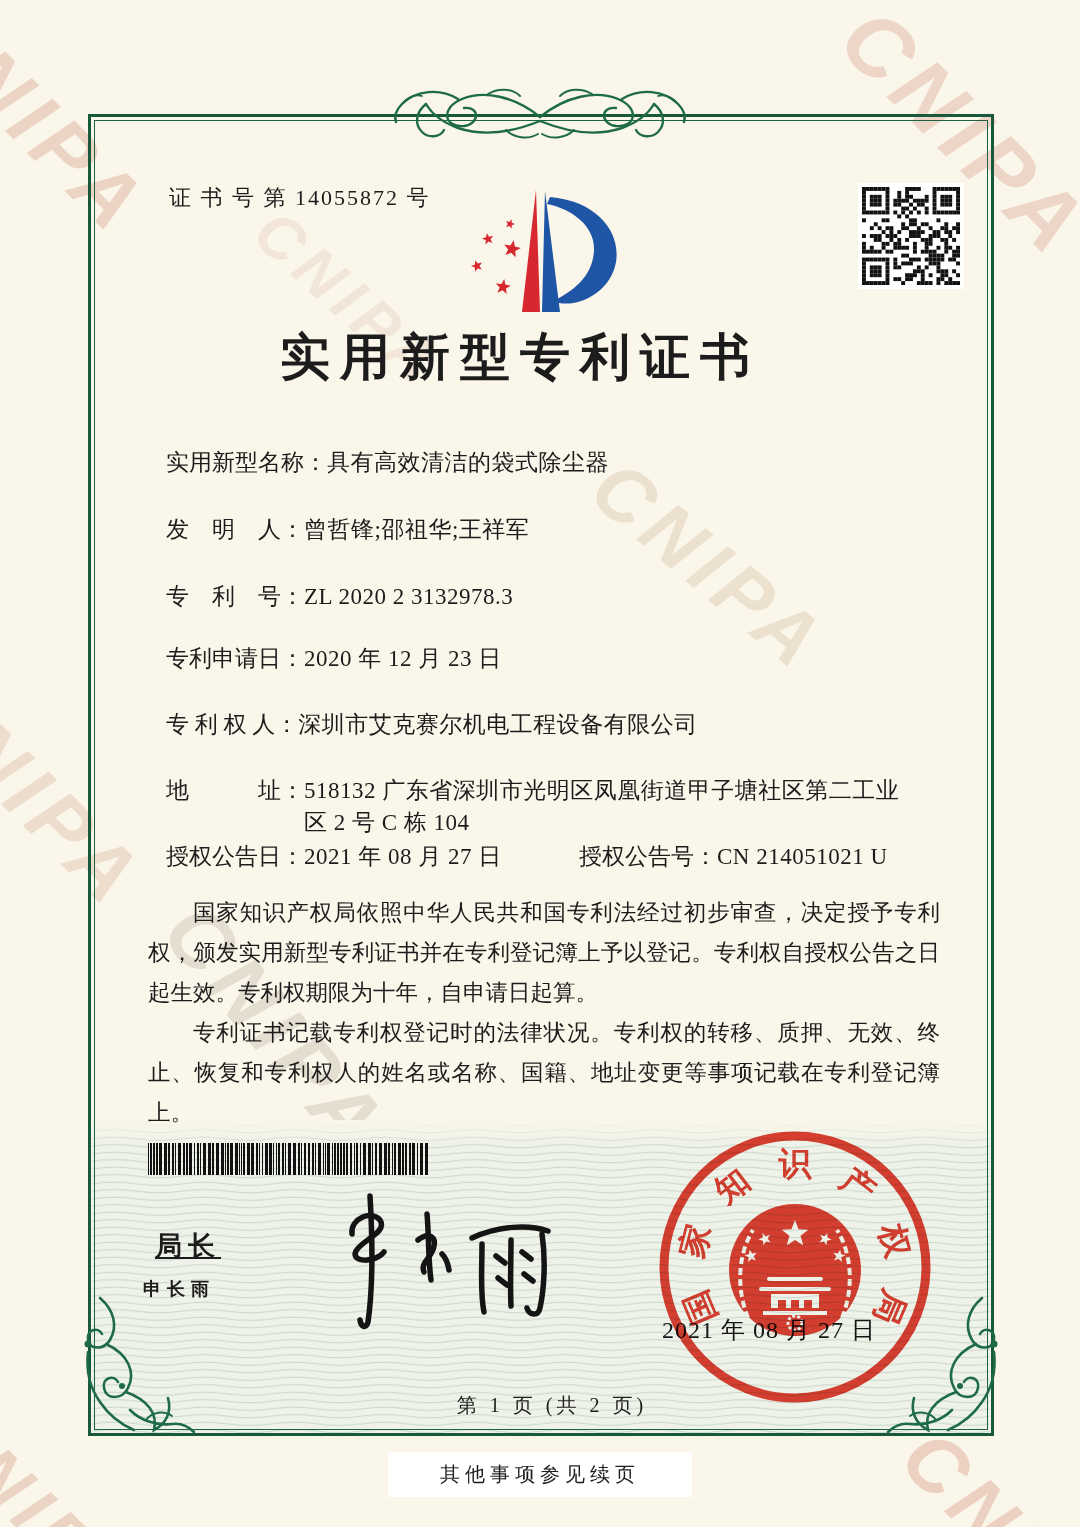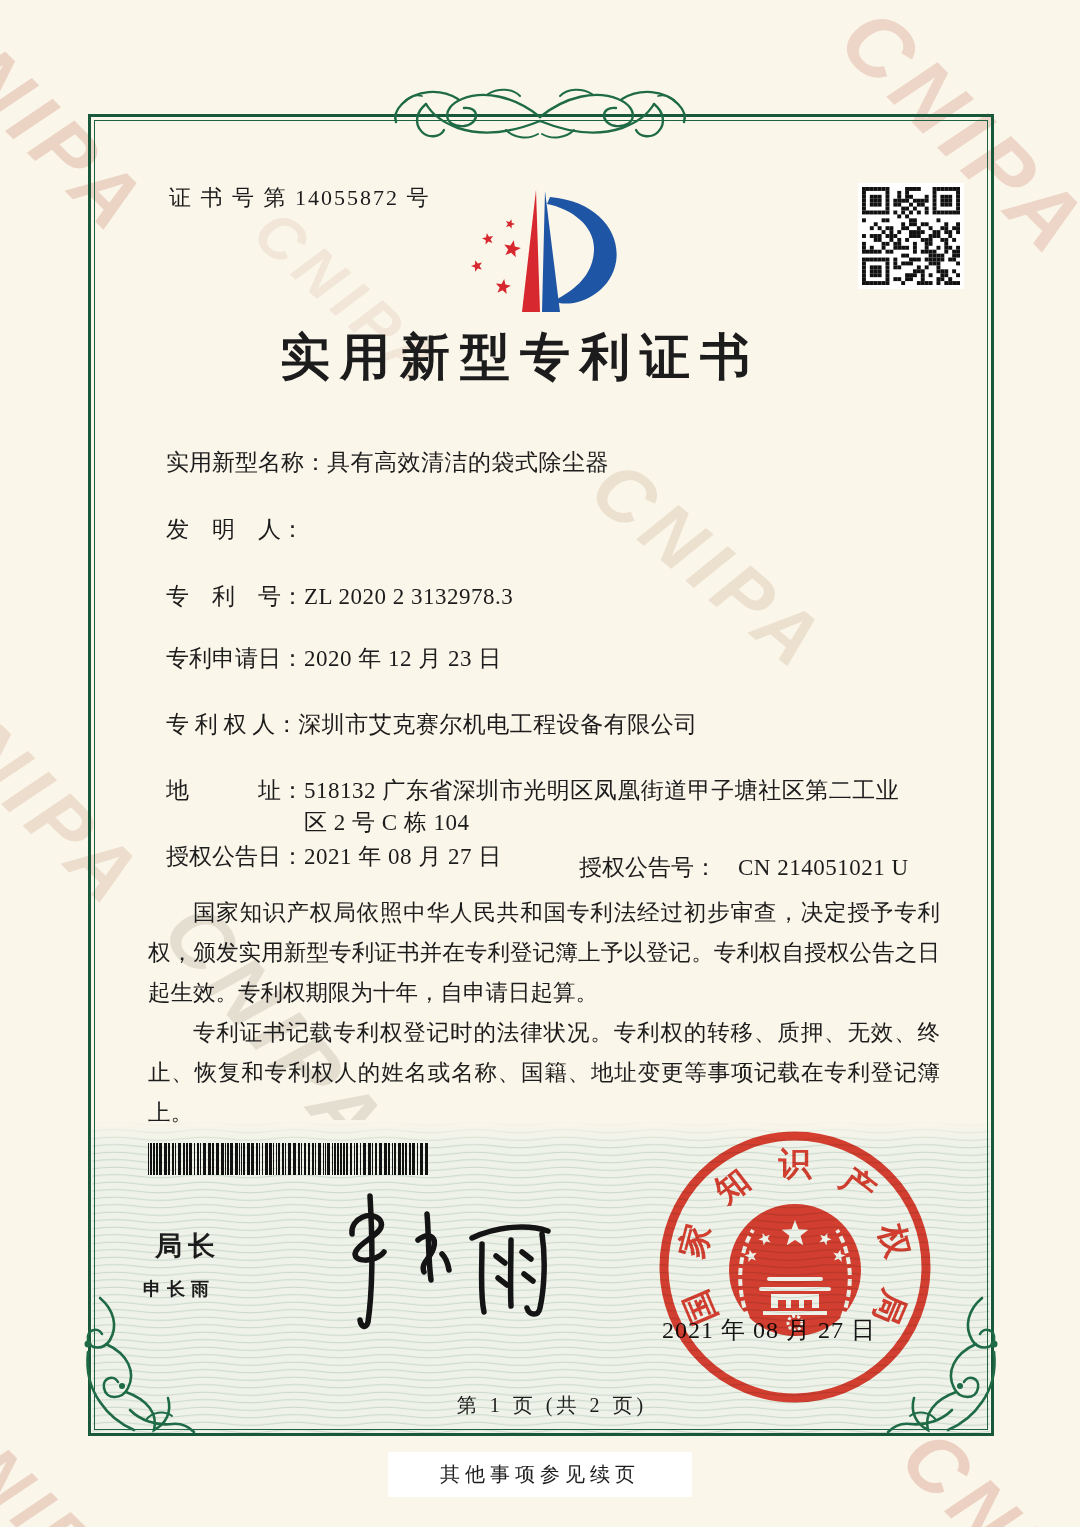--- a/index.html
+++ b/index.html
@@ -47,29 +47,29 @@
     font-size:50px;font-weight:700;letter-spacing:10px;z-index:4;
   }
   .field-row{
     position:absolute;left:150px;width:790px;display:flex;align-items:flex-start;
     font-size:23px;line-height:32px;z-index:4;margin-left:16px;
   }
   .f-label{white-space:pre;flex:none;}
   .f-value{flex:1;letter-spacing:.5px;}
   .addr .f-value{max-width:600px;}
   .row-grant{left:150px;}
-  .grant-no{position:absolute;left:413px;top:11px;display:flex;white-space:pre;gap:21px;}
+  .grant-no{position:absolute;left:413px;top:0;display:flex;white-space:pre;}
   .body-text{
     position:absolute;left:148px;top:893px;width:792px;z-index:4;
     font-size:22.5px;line-height:40px;text-align:justify;
   }
   .body-text p{margin:0;text-indent:2em;}
   .barcode{position:absolute;left:148px;top:1143px;z-index:4;}
   .signer-role{position:absolute;left:155px;top:1228px;font-size:27px;font-weight:600;
-    letter-spacing:6px;font-family:"Liberation Sans","DejaVu Sans",sans-serif;z-index:4;}
+    letter-spacing:6px;font-family:"Liberation Sans","DejaVu Sans",sans-serif;z-index:4;text-decoration:underline;}
   .signer-name{position:absolute;left:143px;top:1277px;font-size:18px;font-weight:600;
     letter-spacing:6px;font-family:"Liberation Sans","DejaVu Sans",sans-serif;z-index:4;}
   .signature{position:absolute;left:330px;top:1188px;z-index:4;}
   .seal-date{
     position:absolute;left:662px;top:1314px;font-size:24px;letter-spacing:1px;z-index:4;color:#151515;
   }
   .seal{position:absolute;left:650px;top:1122px;z-index:5;mix-blend-mode:multiply;opacity:.94;pointer-events:none;}
   .page-footer{
     position:absolute;left:0;top:1392px;width:1080px;text-align:center;
     font-size:20px;letter-spacing:4px;z-index:4;padding-left:12px;
@@ -482,20 +482,21 @@
 </div>
 
 <div class="title">实用新型专利证书</div>
 
 <div class="field-row" style="top:447px">
   <span class="f-label">实用新型名称：</span>
   <span class="f-value">具有高效清洁的袋式除尘器</span>
 </div>
 <div class="field-row" style="top:514px">
   <span class="f-label">发　明　人：</span>
+  <span class="f-value">曾哲锋;邵祖华;王祥军</span>
 </div>
 <div class="field-row" style="top:581px">
   <span class="f-label">专　利　号：</span>
   <span class="f-value">ZL 2020 2 3132978.3</span>
 </div>
 <div class="field-row" style="top:643px">
   <span class="f-label">专利申请日：</span>
   <span class="f-value">2020 年 12 月 23 日</span>
 </div>
 <div class="field-row" style="top:709px">

